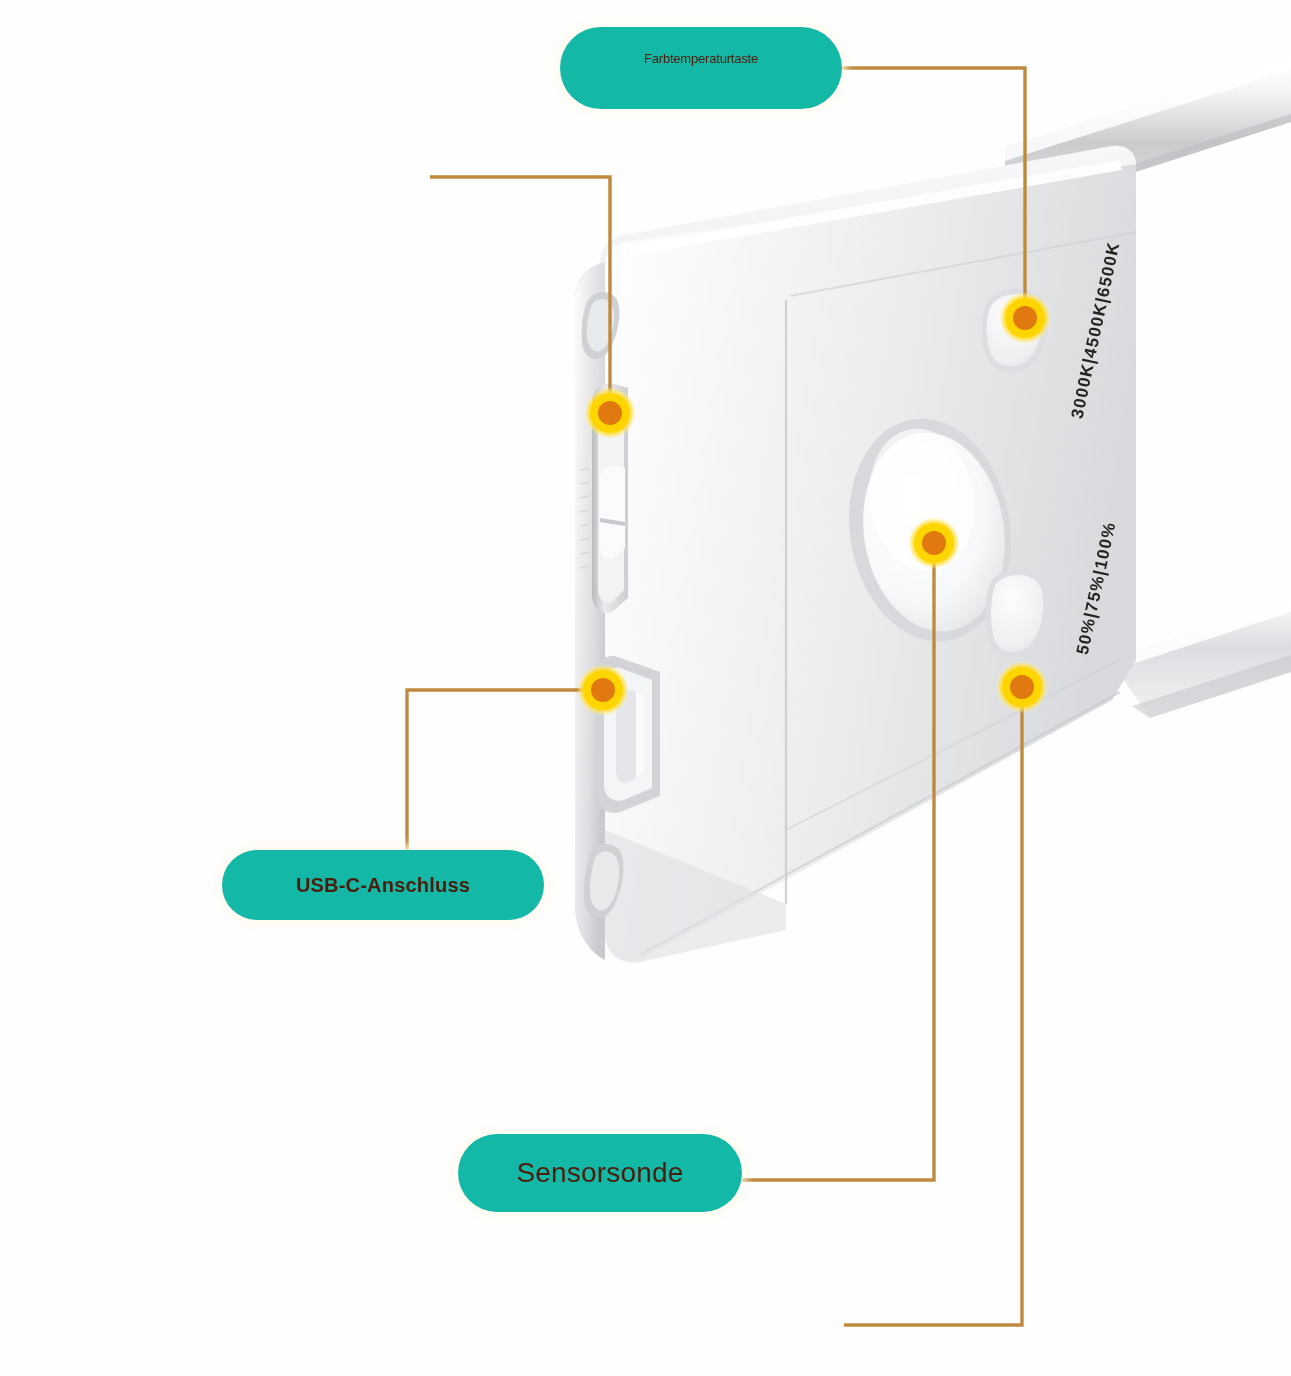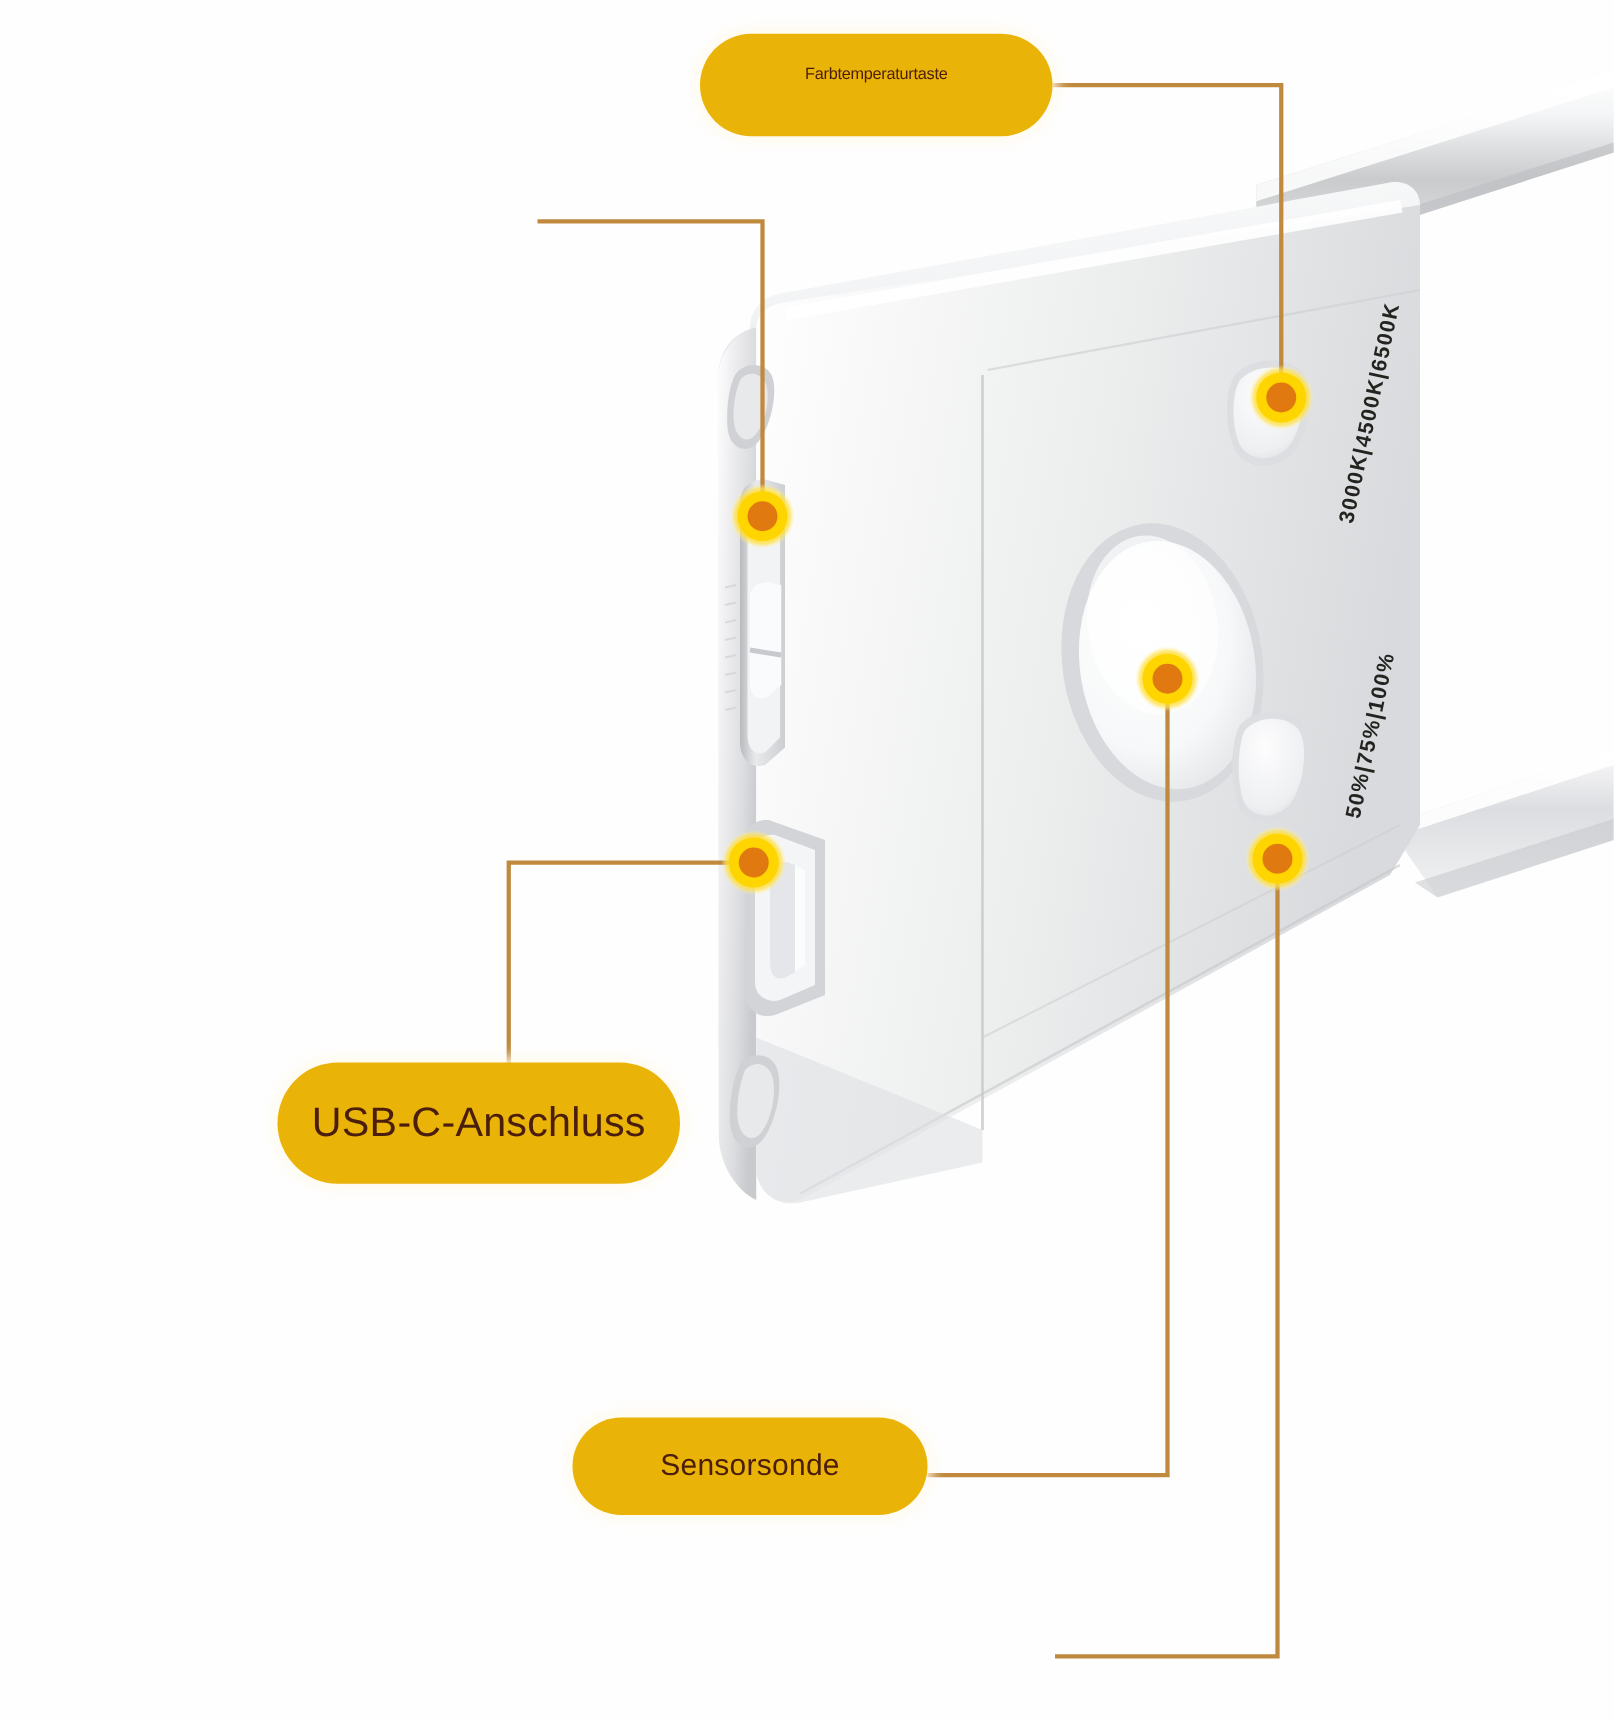--- a/index.html
+++ b/index.html
@@ -6,36 +6,36 @@
   body{
     width:1291px;height:1376px;position:relative;overflow:hidden;
     font-family:"Liberation Sans","DejaVu Sans",sans-serif;
     background:#fefefe;
   }
   #stage{position:absolute;inset:0;width:1291px;height:1376px;}
   .svglayer{position:absolute;left:0;top:0;width:1291px;height:1376px;}
   
   .pill{
     position:absolute;
-    background:#eab308;
+    background:#14b8a6;
     border-radius:999px;
     display:flex;align-items:center;justify-content:center;
     color:#4a1d0c;
     box-shadow:0 0 10px 4px rgba(255,250,235,.95);
     text-align:center;
     line-height:1.1;
     letter-spacing:.2px;
     user-select:none;
   }
   .pill span{display:block;width:100%;}
   #pill-color{left:560px;top:27px;width:282px;height:82px;font-size:13px;}
   #pill-color span{transform:translateY(-9px);letter-spacing:-0.2px;}
   #pill-power{left:8px;top:131px;width:422px;height:92px;font-size:31px;}
-  #pill-usb{left:222px;top:850px;width:322px;height:97px;font-size:33px;}
-  #pill-sensor{left:458px;top:1134px;width:284px;height:78px;font-size:24px;}
+  #pill-usb{left:222px;top:850px;width:322px;height:70px;font-size:20px;font-weight:bold;}
+  #pill-sensor{left:458px;top:1134px;width:284px;height:78px;font-size:28px;}
   #pill-bright{left:556px;top:1272px;width:288px;height:76px;font-size:22px;}
 
   
   .engrave{
     position:absolute;
     color:#23231f;
     font-family:"Liberation Sans","DejaVu Sans",sans-serif;
     font-weight:700;
     letter-spacing:1.2px;
     white-space:nowrap;

